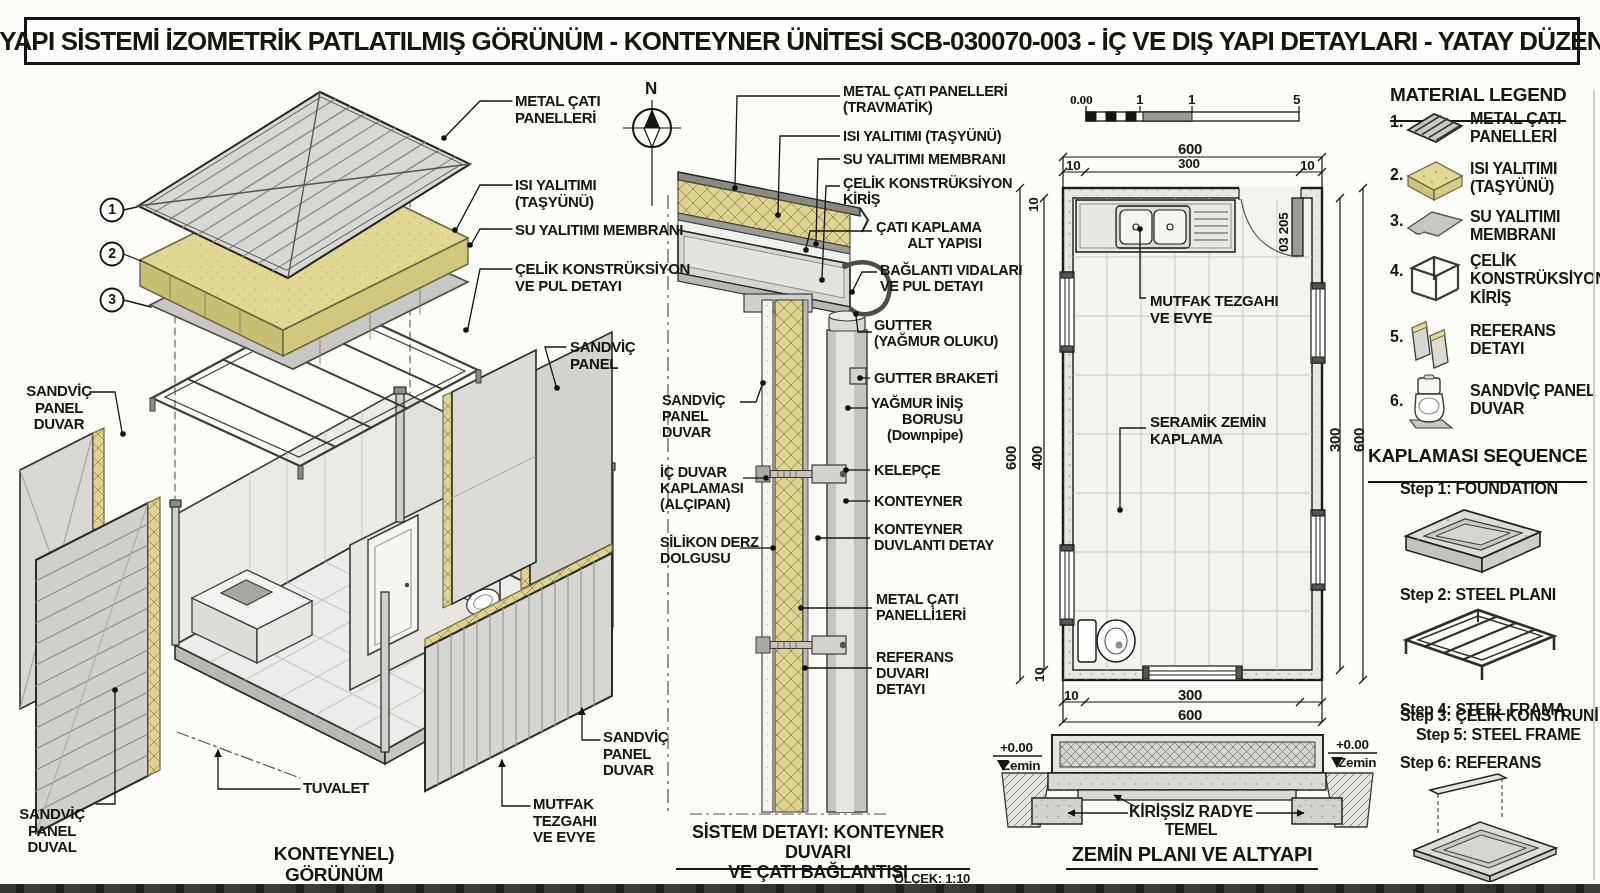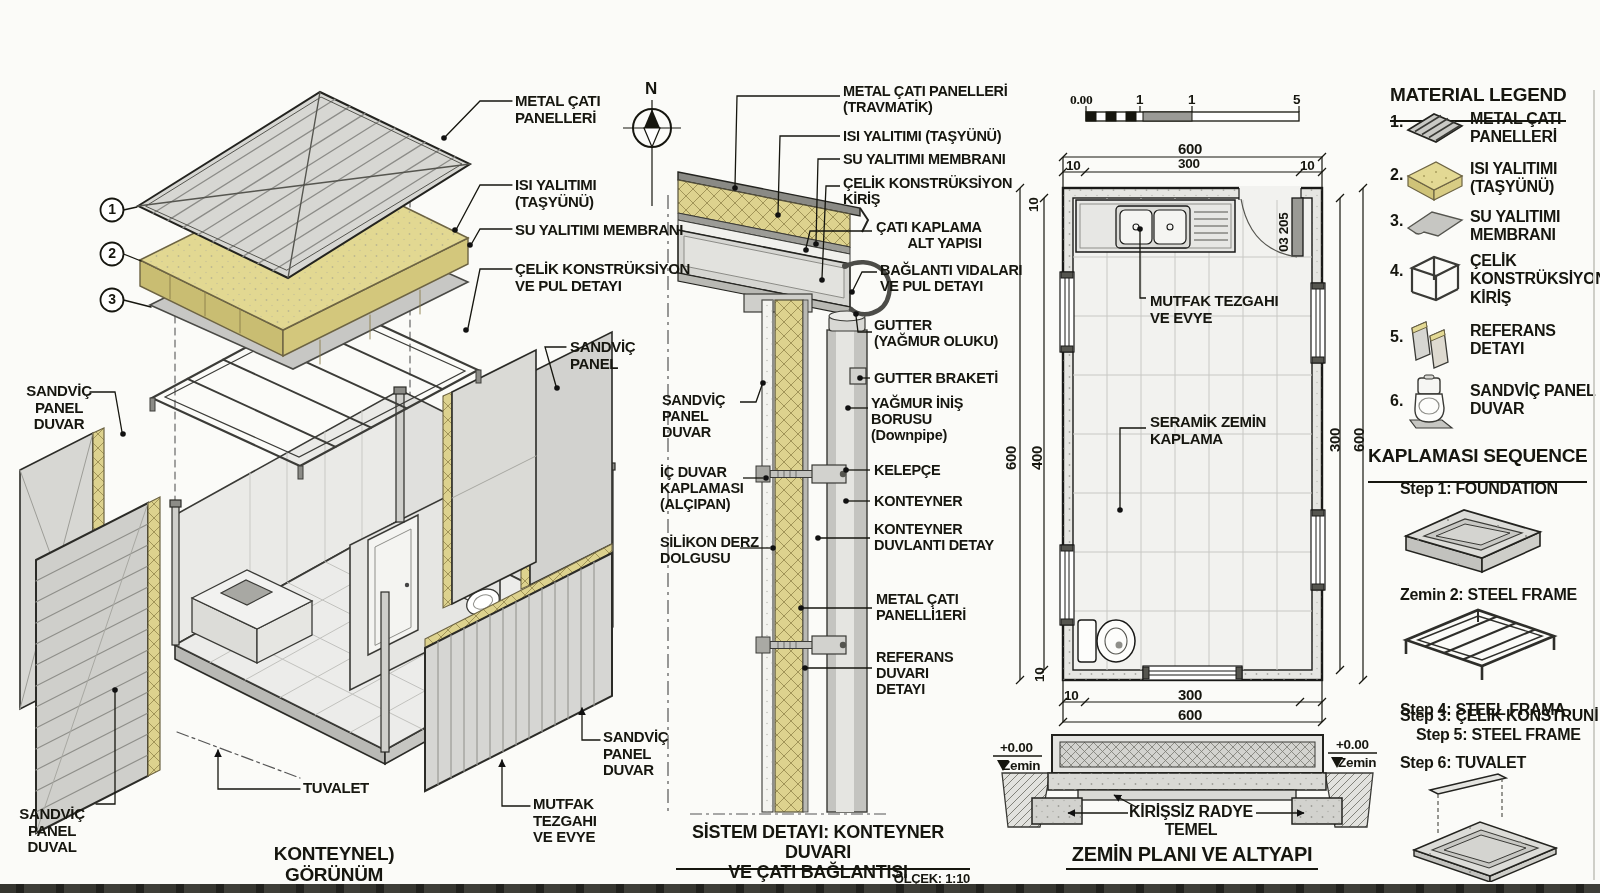--- a/index.html
+++ b/index.html
@@ -521,20 +521,21 @@
         <polygon points="1331,757 1343,757 1337,768" fill="#16160f"></polygon>
       </g>
       <g stroke="#16160f" stroke-width="1.3" fill="none">
         <line x1="1128" y1="813" x2="1068" y2="813" marker-end="url(#arr)"></line>
         <line x1="1256" y1="813" x2="1304" y2="813" marker-end="url(#arr)"></line>
         <line x1="1138" y1="808" x2="1114" y2="795" marker-end="url(#arr)"></line>
       </g>
     </g>
   </svg>
 
+  <div class="title-box">YAPI SİSTEMİ İZOMETRİK PATLATILMIŞ GÖRÜNÜM - KONTEYNER ÜNİTESİ SCB-030070-003 - İÇ VE DIŞ YAPI DETAYLARI - YATAY DÜZEN</div>
 
   <div class="lbl" style="left:645px;top:80px;font-size:17px;">N</div>
   <div class="lbl c" style="left:102px;top:202px;width:20px;font-size:14px;">1</div>
   <div class="lbl c" style="left:102px;top:246px;width:20px;font-size:14px;">2</div>
   <div class="lbl c" style="left:102px;top:292px;width:20px;font-size:14px;">3</div>
   <div class="lbl" style="left:515px;top:93px;">METAL ÇATI
 PANELLERİ</div>
   <div class="lbl" style="left:515px;top:177px;">ISI YALITIMI
 (TAŞYÜNÜ)</div>
   <div class="lbl" style="left:515px;top:222px;">SU YALITIMI MEMBRANI</div>
@@ -563,21 +564,21 @@
   <div class="lbl" style="left:843px;top:152px;font-size:14.5px;">SU YALITIMI MEMBRANI</div>
   <div class="lbl" style="left:843px;top:176px;font-size:14.5px;">ÇELİK KONSTRÜKSİYON
 KİRİŞ</div>
   <div class="lbl" style="left:876px;top:220px;font-size:14.5px;text-align:right;">ÇATI KAPLAMA
 ALT YAPISI</div>
   <div class="lbl" style="left:880px;top:263px;font-size:14.5px;">BAĞLANTI VIDALARI
 VE PUL DETAYI</div>
   <div class="lbl" style="left:874px;top:318px;font-size:14.5px;">GUTTER
 (YAĞMUR OLUKU)</div>
   <div class="lbl" style="left:874px;top:371px;font-size:14.5px;">GUTTER BRAKETİ</div>
-  <div class="lbl" style="left:871px;top:396px;font-size:14.5px;">YAĞMUR İNİŞ
+  <div class="lbl" style="left:871px;top:396px;font-size:14.5px;text-align:right;">YAĞMUR İNİŞ
 BORUSU
 (Downpipe)</div>
   <div class="lbl" style="left:874px;top:463px;font-size:14.5px;">KELEPÇE</div>
   <div class="lbl" style="left:874px;top:494px;font-size:14.5px;">KONTEYNER</div>
   <div class="lbl" style="left:874px;top:522px;font-size:14.5px;">KONTEYNER
 DUVLANTI DETAY</div>
   <div class="lbl" style="left:876px;top:592px;font-size:14.5px;">METAL ÇATI
 PANELLİ1ERİ</div>
   <div class="lbl" style="left:876px;top:650px;font-size:14.5px;">REFERANS
 DUVARI
@@ -720,40 +721,40 @@
       <polygon points="38,34 67,22 112,31 83,43" fill="#d4d4d0" stroke="#3a3a36" stroke-width="1"></polygon>
       <g fill="#8c8c87">
           <circle cx="20" cy="38" r="1"></circle>
           <circle cx="50" cy="18" r="1"></circle>
           <circle cx="100" cy="24" r="1"></circle>
           <circle cx="128" cy="34" r="1"></circle>
           <circle cx="60" cy="62" r="1"></circle>
         </g>
     </svg>
   </div>
-  <div class="step" style="left:1400px;top:586px;">Zemin 2: STEEL FRAME</div>
+  <div class="step" style="left:1400px;top:586px;">Step 2: STEEL PLANI</div>
   <div class="icon-box" style="left:1400px;top:604px;">
     <svg width="160" height="78" viewBox="0 0 160 78">
       <g fill="none" stroke="#2e2e2a">
         <polygon points="6,36 78,6 154,32 82,62" stroke-width="2.6"></polygon>
         <polygon points="18,36 78,12 142,32 82,56" stroke-width="1.4"></polygon>
         <line x1="25" y1="42.5" x2="97" y2="12.5" stroke-width="2"></line>
         <line x1="44" y1="49" x2="116" y2="19" stroke-width="2"></line>
         <line x1="63" y1="55.5" x2="135" y2="25.5" stroke-width="2"></line>
         <line x1="6" y1="36" x2="6" y2="50" stroke-width="2.6"></line>
         <line x1="82" y1="62" x2="82" y2="76" stroke-width="2.6"></line>
         <line x1="154" y1="32" x2="154" y2="46" stroke-width="2.6"></line>
         <line x1="78" y1="6" x2="78" y2="18" stroke-width="2"></line>
       </g>
     </svg>
   </div>
   <div class="step" style="left:1400px;top:679px;margin-top:28px;">Step 3: ÇELİK KONSTRUNİ</div>
   <div class="step" style="left:1400px;top:701px;">Step 4: STEEL FRAMA</div>
   <div class="step" style="left:1400px;top:726px;margin-left:16px;">Step 5: STEEL FRAME</div>
-  <div class="step" style="left:1400px;top:754px;">Step 6: TUVALET</div>
+  <div class="step" style="left:1400px;top:754px;">Step 6: REFERANS</div>
   <div class="icon-box" style="left:1400px;top:772px;">
     <svg width="170" height="110" viewBox="0 0 170 110">
       <polygon points="30,18 98,2 106,6 38,22" fill="#e4e4e0" stroke="#23231f" stroke-width="1.5"></polygon>
       <g stroke="#55554f" stroke-width="1.2" stroke-dasharray="4 3">
         <line x1="38" y1="22" x2="38" y2="62"></line>
           <line x1="102" y1="6" x2="102" y2="46"></line>
       </g>
       <polygon points="14,78 90,104 90,110 14,84" fill="#c2c2be" stroke="#23231f" stroke-width="1.4"></polygon>
       <polygon points="90,104 156,76 156,82 90,110" fill="#cecec9" stroke="#23231f" stroke-width="1.4"></polygon>
       <polygon points="14,78 80,50 156,76 90,104" fill="#dcdcd8" stroke="#23231f" stroke-width="1.6"></polygon>

